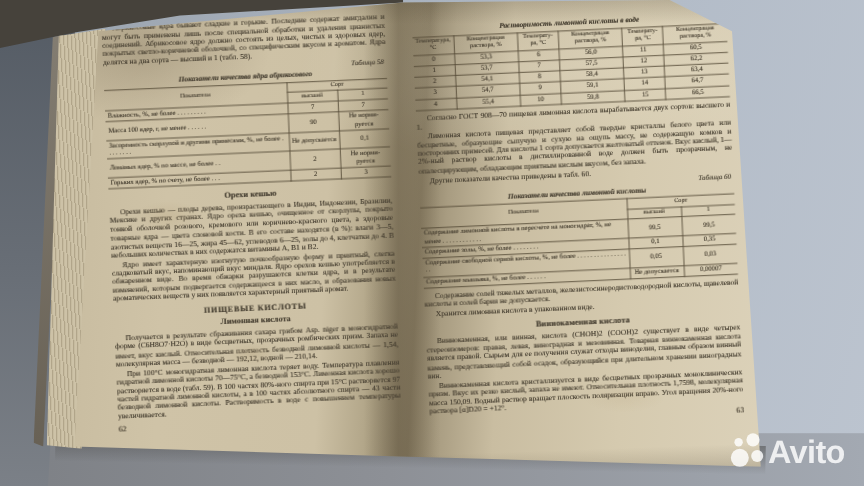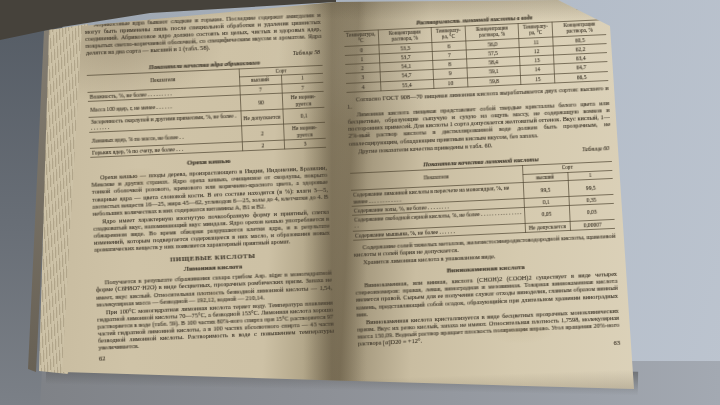--- a/index.html
+++ b/index.html
@@ -275,13 +275,19 @@
       <p class="body">Хранится лимонная кислота в упакованном виде.</p>
 
       <div class="hd">Виннокаменная кислота</div>
       <p class="body">Виннокаменная, или винная, кислота (СНОН)2 (СООН)2 существует в виде четырех стереоизомеров: правая, левая, виноградная и мезовинная. Товарная виннокаменная кислота является правой. Сырьем для ее получения служат отходы виноделия, главным образом винный камень, представляющий собой осадок, образующийся при длительном хранении виноградных вин.</p>
       <p class="body">Виннокаменная кислота кристаллизуется в виде бесцветных прозрачных моноклинических призм. Вкус их резко кислый, запаха не имеют. Относительная плотность 1,7598, молекулярная масса 150,09. Водный раствор вращает плоскость поляризации вправо. Угол вращения 20%-ного раствора [α]D20 = +12°.</p>
 
       <div class="pagenum pright">63</div>
     </div>
   </div>
 
+  <div class="watermark">
+    <span class="logo">
+      <i class="c1"></i><i class="c2"></i><i class="c3"></i><i class="c4"></i>
+    </span>
+    <span class="wm-text">Avito</span>
+  </div>
 </div>
 
 </body></html>

